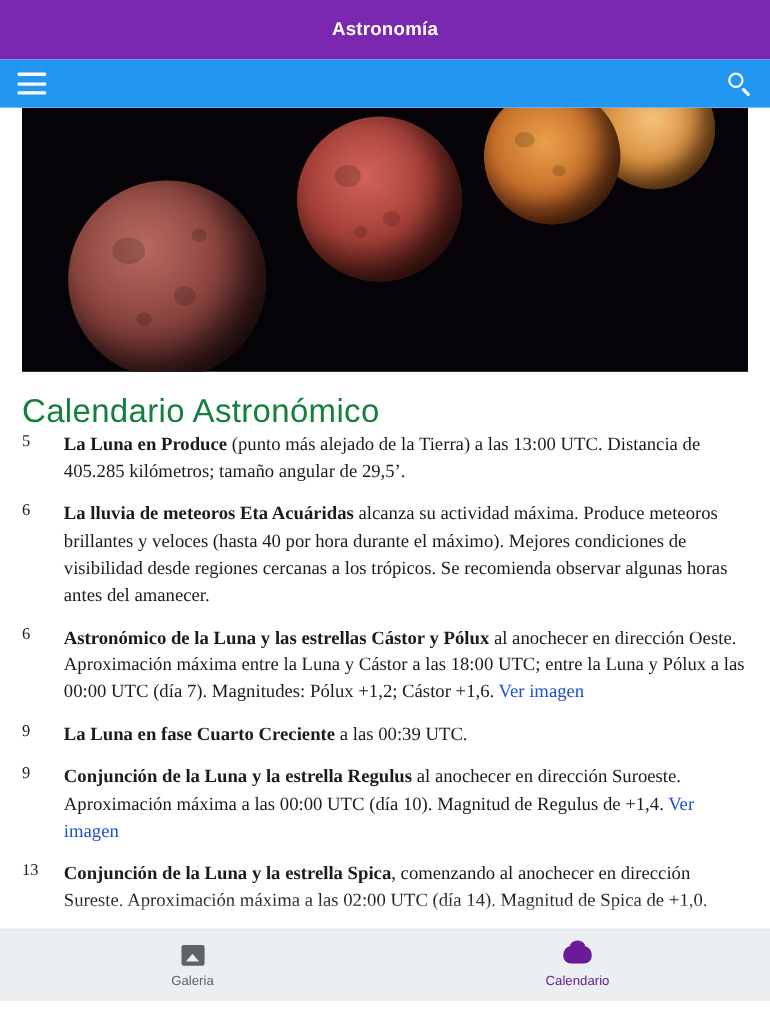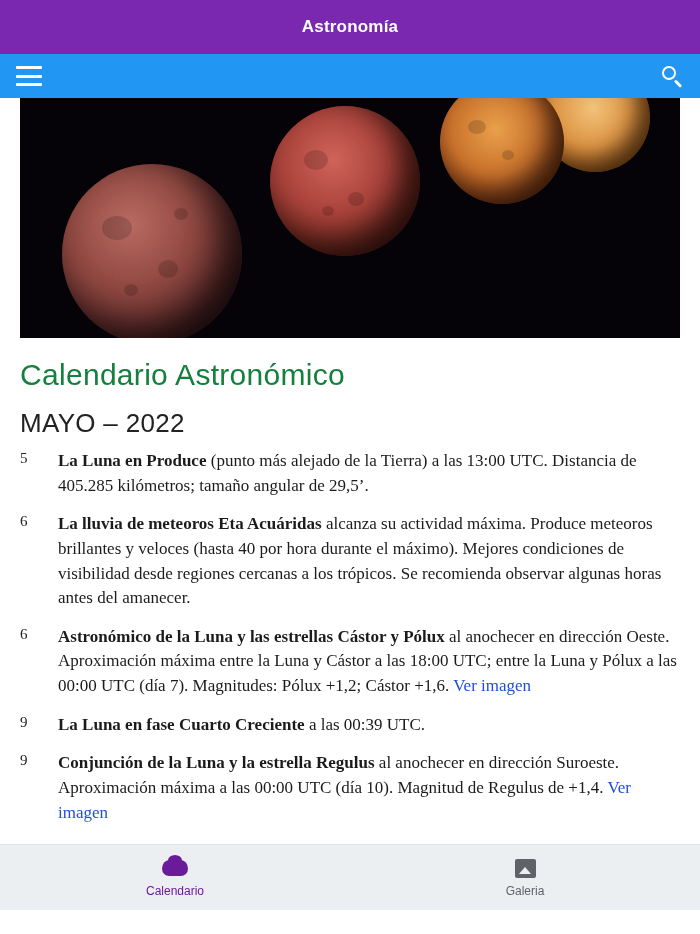--- a/index.html
+++ b/index.html
@@ -274,21 +274,20 @@
         </div>
         <div class="moon m1">
           <div class="crater" style="left:40px;top:52px;width:30px;height:24px;"></div>
           <div class="crater" style="left:96px;top:96px;width:20px;height:18px;"></div>
           <div class="crater" style="left:62px;top:120px;width:14px;height:12px;"></div>
           <div class="crater" style="left:112px;top:44px;width:14px;height:12px;"></div>
         </div>
       </div>
 
       <h1 class="page-title">Calendario Astronómico</h1>
-      <h2 class="month-title">MAYO – 2022</h2>
 
       <div class="events">
 
         <div class="event">
           <div class="event-day">5</div>
           <div class="event-text">
             <b>La Luna en Produce</b><span> (punto más alejado de la Tierra) a las 13:00 UTC. Distancia de 405.285 kilómetros; tamaño angular de 29,5’.</span>
           </div>
         </div>
 
@@ -326,27 +325,27 @@
             <b>Conjunción de la Luna y la estrella Spica</b><span>, comenzando al anochecer en dirección Sureste. Aproximación máxima a las 02:00 UTC (día 14). Magnitud de Spica de +1,0.</span>
           </div>
         </div>
 
       </div>
     </div>
     <div class="fade-bottom"></div>
   </div>
 
   <div class="bottomnav">
+    <div class="navitem">
+      <div class="nav-ico">
+          <div class="ico-gallery"></div>
+        </div>
+      <div class="nav-label">Galeria</div>
+    </div>
     <div class="navitem active">
       <div class="nav-ico">
           <div class="ico-cal"></div>
         </div>
       <div class="nav-label">Calendario</div>
     </div>
-    <div class="navitem">
-      <div class="nav-ico">
-          <div class="ico-gallery"></div>
-        </div>
-      <div class="nav-label">Galeria</div>
-    </div>
   </div>
 
 </div>
 
 </body></html>

